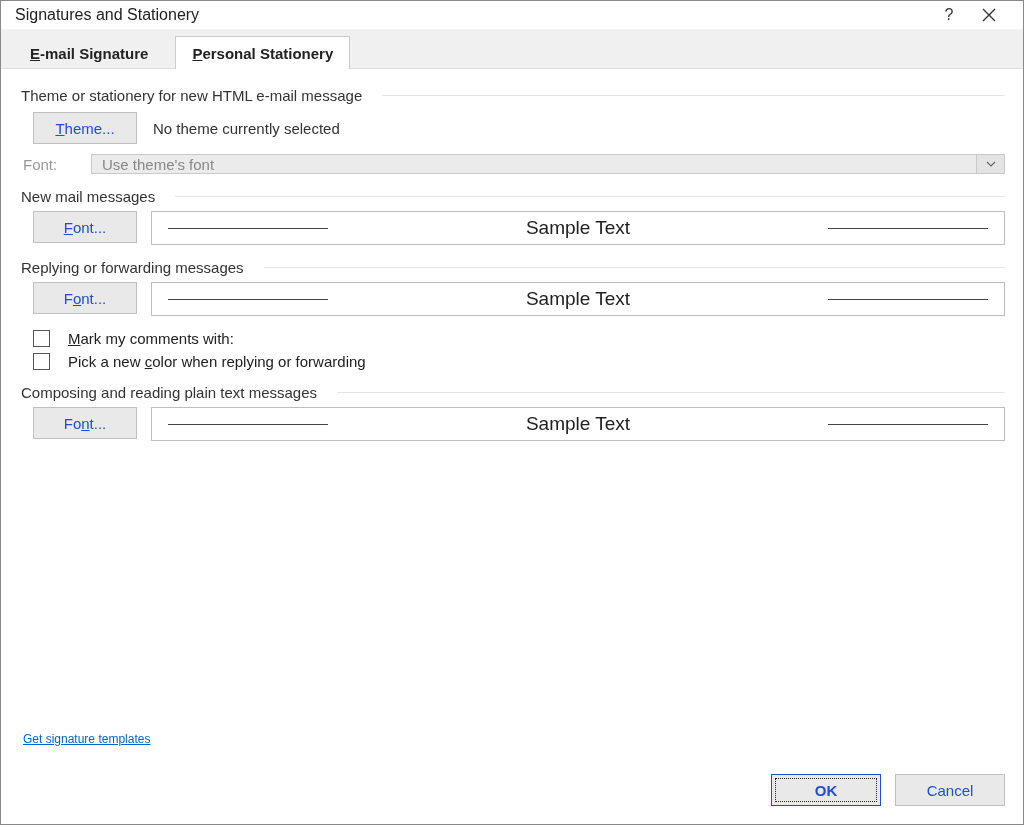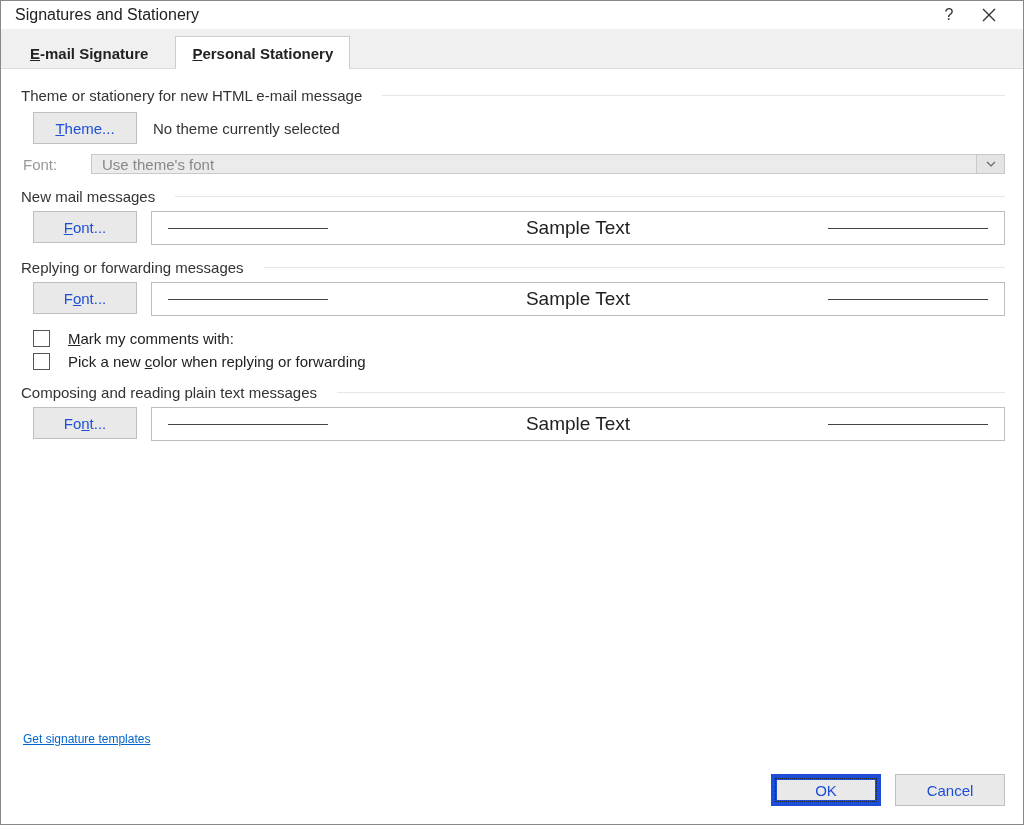--- a/index.html
+++ b/index.html
@@ -102,22 +102,22 @@
   .link {
     color:#0066cc; text-decoration:underline;
     position:absolute; left:22px; bottom:78px;
     font-size:12px;
   }
   .footer {
     position:absolute; right:18px; bottom:18px;
     display:flex; gap:14px;
   }
   .ok-btn {
-    border:6px solid #1d4ed8;
-    outline:1px dotted #222; outline-offset:-5px;
+    border:1px solid #1d4ed8;
+    outline:1px dotted #222; outline-offset:-5px;font-weight:bold;
   }
   u.acc { text-decoration:underline; }
 </style>
 </head>
 <body>
 
 <div class="titlebar">
   <div class="title">Signatures and Stationery</div>
   <div class="btn">?</div>
   <div class="btn">

